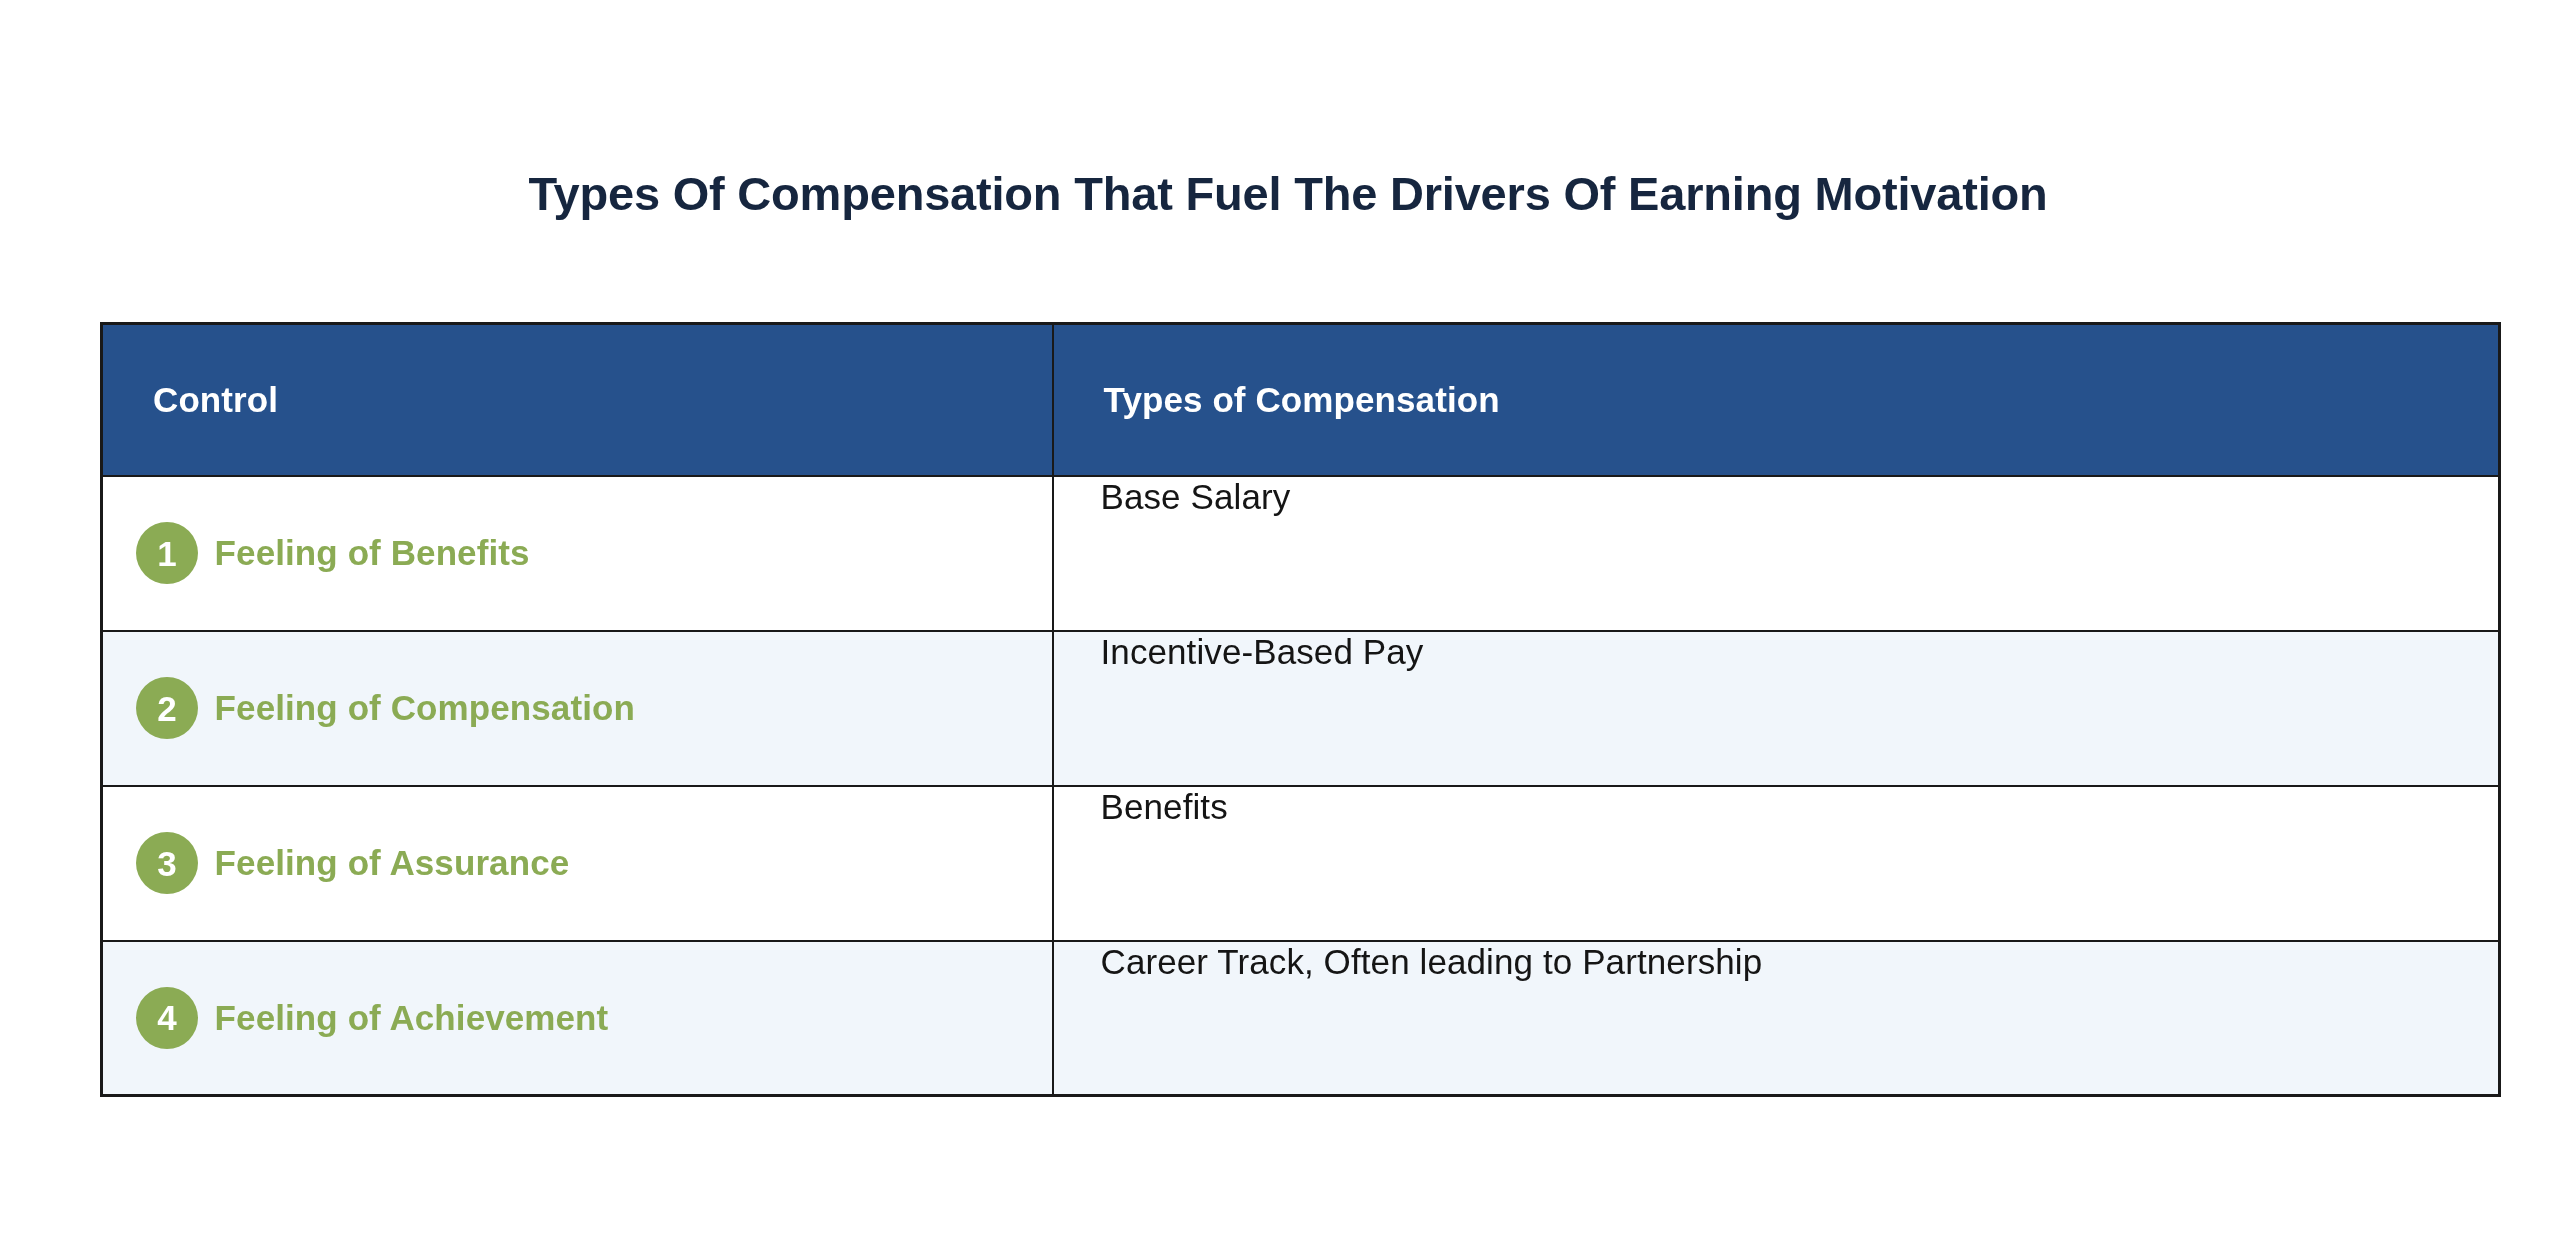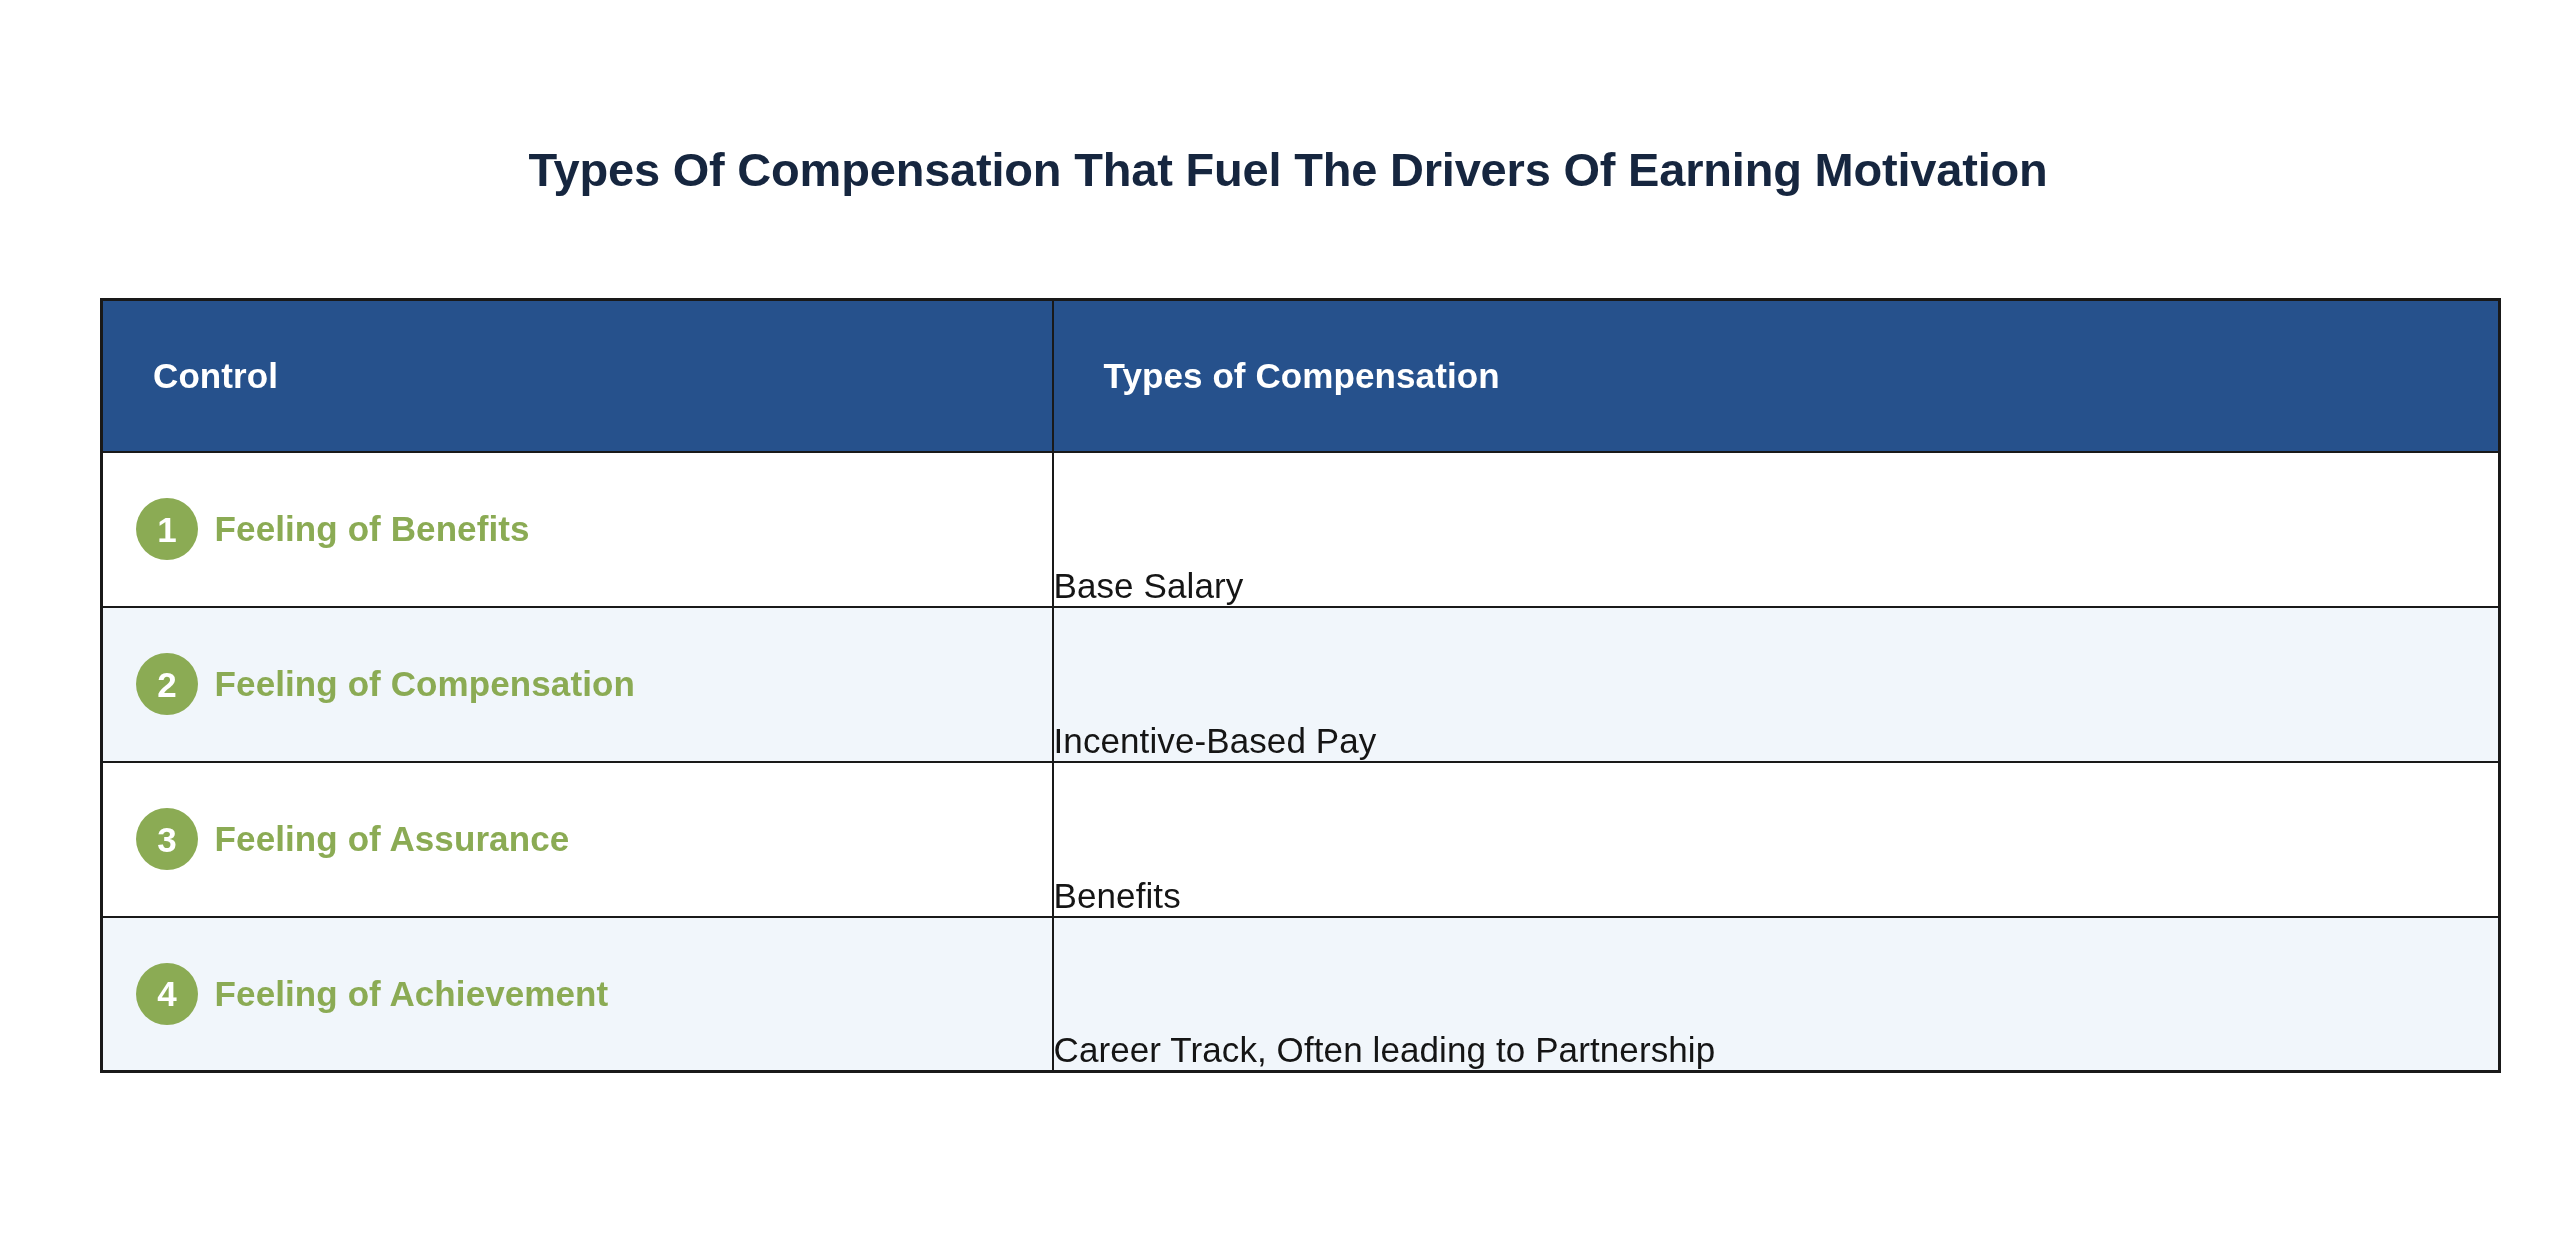--- a/index.html
+++ b/index.html
@@ -14,20 +14,21 @@
     -webkit-font-smoothing: antialiased;
     overflow: hidden;
   }
 
   .page {
     position: relative;
     width: 2576px;
     height: 965px;
     background: #ffffff;
     box-sizing: border-box;
+    margin-top: 24px;
   }
 
   
   .page-title {
     position: absolute;
     left: 0;
     top: 113px;
     width: 2576px;
     text-align: center;
     color: #16263f;
@@ -105,22 +106,23 @@
   .driver-label {
     color: #8bab54;
     font-size: 35px;
     font-weight: 700;
     letter-spacing: 0.1px;
     white-space: nowrap;
   }
 
   .comp-cell-inner {
     display: flex;
-    align-items: flex-end;
+    align-items: flex-start;
     height: 100%;
+    padding-left: 47px;
   }
   .comp-label {
     color: #151515;
     font-size: 35px;
     font-weight: 400;
     letter-spacing: 0.1px;
     white-space: nowrap;
   }
 
   

